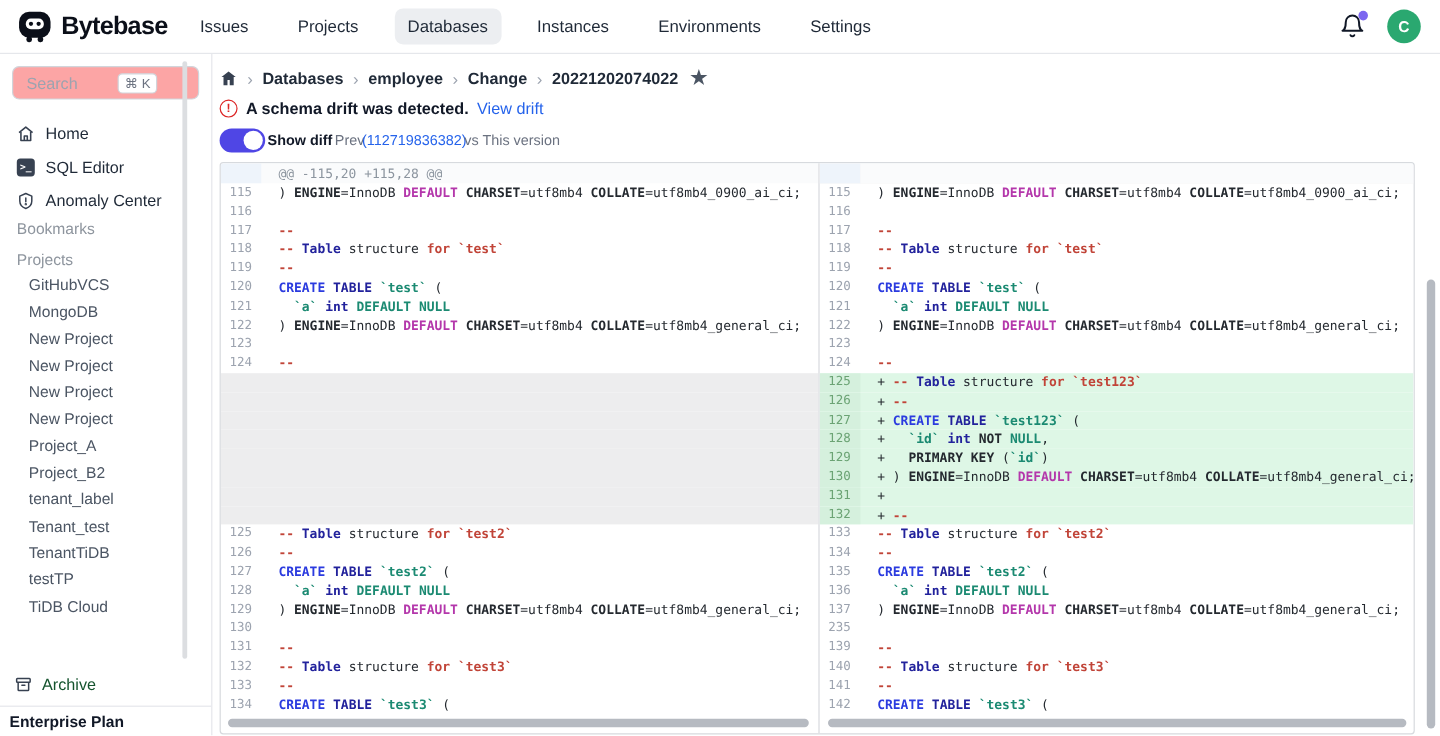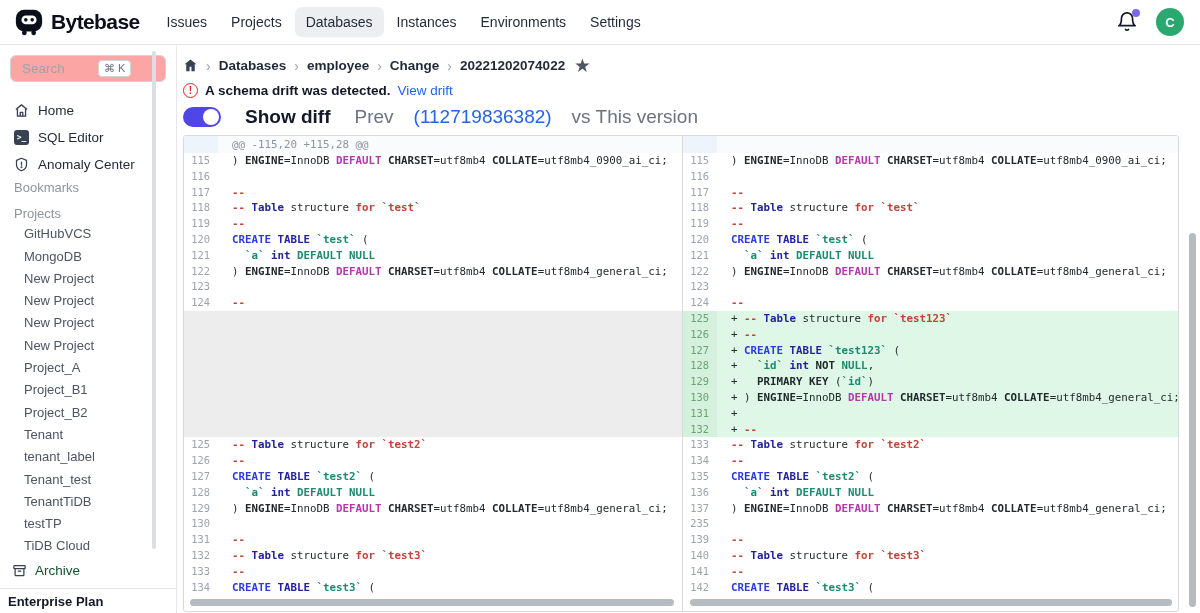--- a/index.html
+++ b/index.html
@@ -6,21 +6,21 @@
   html,body { margin:0; padding:0; }
   body {
     width:1200px; height:613px; overflow:hidden; position:relative;
     background:#fff; color:#1f2937;
     font-family:"Liberation Sans", sans-serif;
   }
   
   .app-header { height:45px; border-bottom:1px solid #e5e7eb; display:flex; align-items:center; padding:0 16px 0 14px; }
   .brand { display:flex; align-items:center; gap:7px; cursor:pointer; }
   .brand-word { font-size:21px; font-weight:800; color:#0b0f19; letter-spacing:-0.6px; }
-  .main-nav { display:flex; align-items:center; gap:2px; margin-left:16px; }
+  .main-nav { display:flex; align-items:center; gap:19px; margin-left:16px; }
   .nav-item { padding:7px 11px; font-size:14px; color:#1f2937; border-radius:7px; cursor:pointer; white-space:nowrap; }
   .nav-item.active { background:#eceef1; }
   .header-right { margin-left:auto; display:flex; align-items:center; }
   .bell-wrap { position:relative; width:22px; height:22px; cursor:pointer; }
   .bell-dot { position:absolute; top:-2px; right:-2px; width:8px; height:8px; border-radius:50%; background:#7c66f0; }
   .avatar { width:28px; height:28px; border-radius:50%; background:#2aa870; color:#fff; font-size:13px; font-weight:700;
             display:flex; align-items:center; justify-content:center; margin-left:18px; cursor:pointer; }
   
   .layout { display:flex; height:568px; }
   .sidebar { width:177px; flex:none; border-right:1px solid #e5e7eb; display:flex; flex-direction:column; padding-top:10px; position:relative; }
@@ -38,21 +38,21 @@
   
   .main { flex:1; padding:12px 0 0 6px; position:relative; min-width:0; }
   .breadcrumb { height:17px; display:flex; align-items:center; gap:8px; font-size:13.5px; font-weight:600; color:#1f2937; }
   .crumb { cursor:pointer; }
   .crumb-sep { color:#9ca3af; font-weight:400; font-size:14px; }
   .star { color:#4b5563; font-size:16px; line-height:1; cursor:pointer; margin-left:2px; }
   .drift-row { margin-top:8px; height:17px; display:flex; align-items:center; gap:7px; font-size:13.5px; }
   .drift-icon { width:15px; height:15px; border:1.6px solid #dc2626; border-radius:50%; color:#dc2626; font-size:10px; font-weight:700; display:flex; align-items:center; justify-content:center; }
   .drift-msg { font-weight:700; color:#111827; }
   .link { color:#2563eb; cursor:pointer; }
-  .diffbar { margin-top:8px; height:20px; display:flex; align-items:center; gap:24px; font-size:19px; }
+  .diffbar { margin-top:8px; height:20px; display:flex; align-items:center; gap:2px; font-size:12px; }
   .toggle { width:38px; height:20px; border-radius:10px; background:#4f46e5; position:relative; cursor:pointer; flex:none; }
   .toggle-knob { position:absolute; top:2px; right:2px; width:16px; height:16px; border-radius:50%; background:#fff; }
   .toggle-label { font-weight:700; color:#111827; }
   .muted { color:#6b7280; }
   
   .diff-wrap { margin-top:8px; width:996px; height:477px; border:1px solid #d7dade; border-radius:3px; background:#fff;
                display:flex; overflow:hidden; position:relative; font-family:"DejaVu Sans Mono", monospace; }
   .pane { width:498px; flex:none; overflow:hidden; }
   .pane.right { flex:1; border-left:1px solid #d7dade; }
   .diff-row { display:flex; height:15.8px; line-height:15.8px; font-size:10.8px; white-space:pre; overflow:hidden; }
@@ -148,23 +148,21 @@
     <div class="side-label">Bookmarks</div>
     <div class="side-label">Projects</div>
     <div id="project-list">
         <div class="proj-item">GitHubVCS</div>
         <div class="proj-item">MongoDB</div>
         <div class="proj-item">New Project</div>
         <div class="proj-item">New Project</div>
         <div class="proj-item">New Project</div>
         <div class="proj-item">New Project</div>
         <div class="proj-item">Project_A</div>
-        <div class="proj-item">Project_B1</div>
         <div class="proj-item">Project_B2</div>
-        <div class="proj-item">Tenant</div>
         <div class="proj-item">tenant_label</div>
         <div class="proj-item">Tenant_test</div>
         <div class="proj-item">TenantTiDB</div>
         <div class="proj-item">testTP</div>
         <div class="proj-item">TiDB Cloud</div>
       </div>
     <div class="side-spacer"></div>
     <div class="archive-row">
       <span style="display:flex;">
         <svg width="15" height="15" viewBox="0 0 24 24" fill="none" stroke="#374151" stroke-width="2" stroke-linejoin="round">

